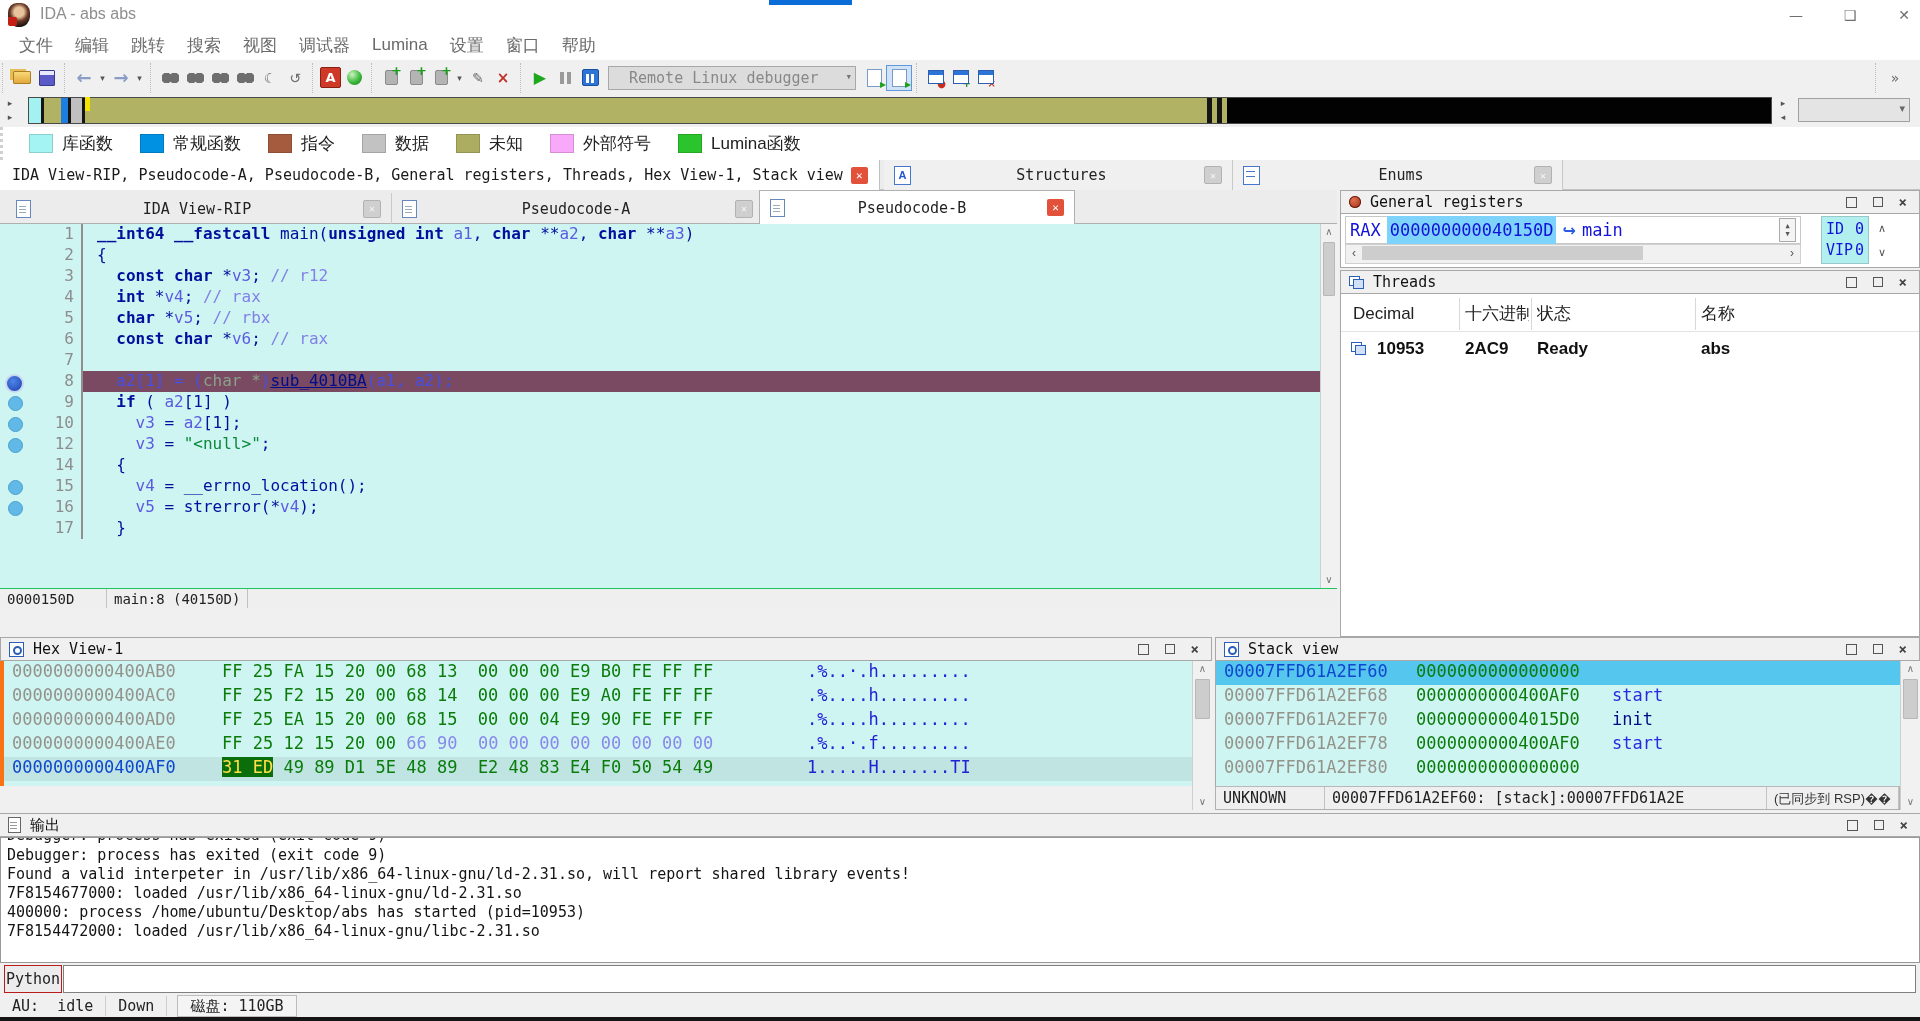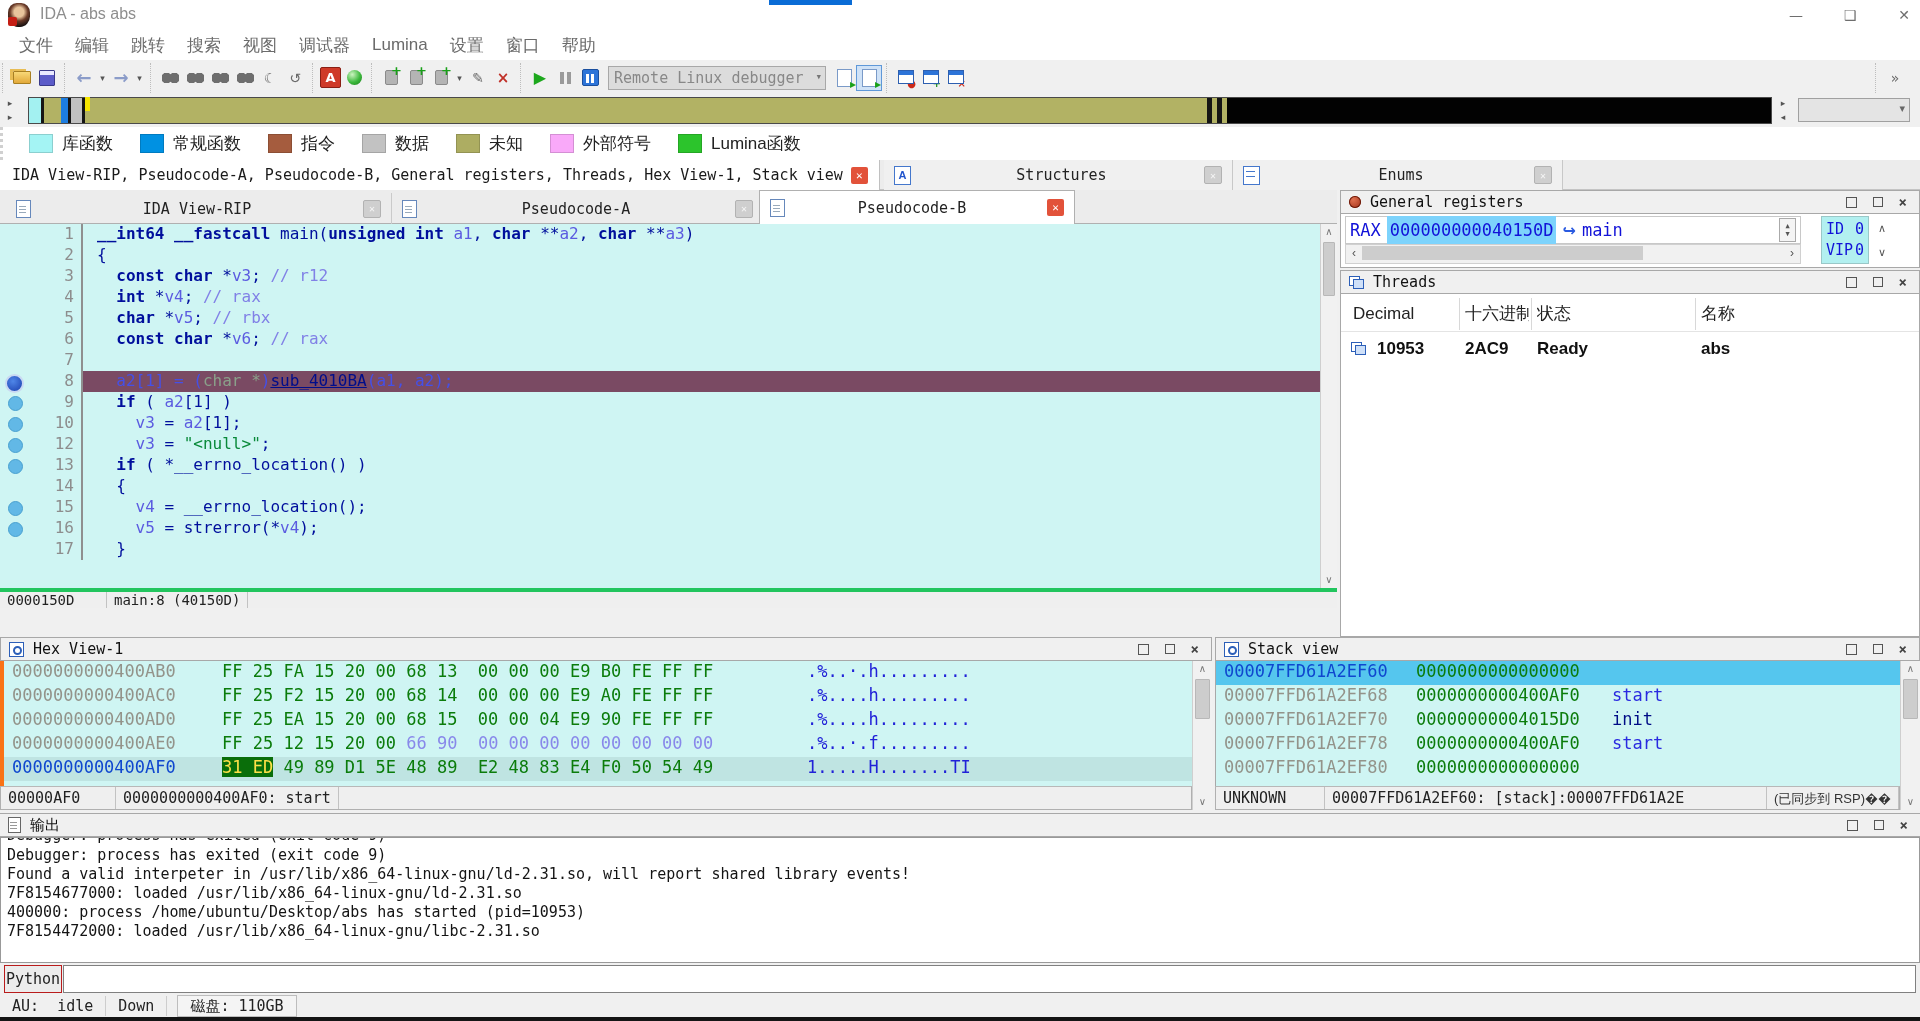--- a/index.html
+++ b/index.html
@@ -44,21 +44,21 @@
   .tbi-ball::before{content:"";width:15px;height:15px;border-radius:50%;
        background:radial-gradient(circle at 35% 30%,#ccf4c0,#3cb83c 55%,#177a17)}
   .tbi-bp::before{content:"";width:11px;height:13px;background:#b4b4b4;border:1px solid #8a8a8a;border-radius:2px}
   .tbi-bp::after{content:"+";position:absolute;right:1px;top:-3px;color:#18a018;font-weight:bold;font-size:13px}
   .tbi-redx{color:#c03028;font-weight:bold;font-size:15px}
   .tbi-play{color:#1da81d;font-size:16px}
   .tbi-pause::before{content:"";width:4px;height:12px;background:#9a9a9a;box-shadow:7px 0 0 #9a9a9a;transform:translateX(-3px)}
   .tbi-stopblue::before{content:"";width:15px;height:15px;background:#2d74d8;border:1px solid #1a4f9e;border-radius:2px}
   .tbi-stopblue::after{content:"";position:absolute;width:3px;height:9px;background:#fff;box-shadow:5px 0 0 #fff;left:8px;top:8px}
   .tb-combo{width:206px;height:22px;background:#dcdcdc;border:1px solid #a8a8a8;color:#888;
-       font:15px "DejaVu Sans Mono",monospace;display:flex;align-items:center;padding:0 5px;margin:0 5px;position:relative;white-space:nowrap;overflow:hidden}
+       font:15px "DejaVu Sans Mono",monospace;display:flex;align-items:center;padding:0 20px;margin:0 5px;position:relative;white-space:nowrap;overflow:hidden}
   .tb-combo::after{content:"▾";position:absolute;right:3px;top:3px;color:#777;font-size:11px}
   .tbi-docarrow::before{content:"";width:13px;height:16px;background:#fff;border:1px solid #7a9ac8}
   .tbi-docarrow::after{content:"▸";color:#18a018;position:absolute;right:0;bottom:-1px;font-size:12px}
   .tbi-active{background:#cfe2f7;outline:1px solid #5f98d8}
   .tbi-win{font-size:10px;font-weight:bold;align-items:flex-end;justify-content:flex-end;padding:0 2px 1px 0;box-sizing:border-box}
   .tbi-win::before{content:"";position:absolute;left:4px;top:4px;width:14px;height:12px;
        background:linear-gradient(#2d74d8 0 4px,#fff 4px);border:1px solid #2d5fb0}
 
   
   .navrow{position:absolute;left:0;top:95px;width:1920px;height:32px}
@@ -113,21 +113,21 @@
   .c-kw{color:#000f9c;font-weight:bold}
   .c-p{color:#000f9c}
   .c-fn{color:#000f9c}
   .c-var{color:#5b5be0}
   .c-cmt{color:#8181e6}
   .c-str{color:#0a8a3a}
   .c-hp{color:#4550e8}
   .c-hvar{color:#4550e8}
   .c-hdim{color:#8aa08a}
   .c-hfn{color:#000d8a;text-decoration:underline}
-  .codestatus{position:absolute;left:0;top:588px;width:1337px;height:20px;background:#efefef;border-top:4px solid #22c55e;
+  .codestatus{position:absolute;left:0;top:588px;width:1337px;height:20px;background:#efefef;border-top:1px solid #22c55e;
       display:flex;font:14px "DejaVu Sans Mono",monospace;color:#222;box-sizing:border-box}
   .scell{border-right:1px solid #c2c2c2;padding:0 7px;display:flex;align-items:center;white-space:pre}
 
   
   .vscroll{position:absolute;background:#f1f1f1;border-left:1px solid #cfcfcf;box-sizing:border-box}
   .vs-a{position:absolute;left:0;width:100%;text-align:center;color:#777;font-size:10px;height:16px;line-height:16px}
   .vs-thumb{position:absolute;left:2px;right:2px;background:#cdcdcd;border:1px solid #b8b8b8;border-radius:1px}
 
   
   .panel{position:absolute;box-sizing:border-box}
@@ -391,21 +391,20 @@
       <div class="cline"><span class="bpc"></span><span class="lnum">2</span><span class="ltxt"><span class="c-p">{</span></span></div>
       <div class="cline"><span class="bpc"></span><span class="lnum">3</span><span class="ltxt"><span class="c-p">  </span><span class="c-kw">const char </span><span class="c-p">*</span><span class="c-var">v3</span><span class="c-p">; </span><span class="c-cmt">// r12</span></span></div>
       <div class="cline"><span class="bpc"></span><span class="lnum">4</span><span class="ltxt"><span class="c-p">  </span><span class="c-kw">int </span><span class="c-p">*</span><span class="c-var">v4</span><span class="c-p">; </span><span class="c-cmt">// rax</span></span></div>
       <div class="cline"><span class="bpc"></span><span class="lnum">5</span><span class="ltxt"><span class="c-p">  </span><span class="c-kw">char </span><span class="c-p">*</span><span class="c-var">v5</span><span class="c-p">; </span><span class="c-cmt">// rbx</span></span></div>
       <div class="cline"><span class="bpc"></span><span class="lnum">6</span><span class="ltxt"><span class="c-p">  </span><span class="c-kw">const char </span><span class="c-p">*</span><span class="c-var">v6</span><span class="c-p">; </span><span class="c-cmt">// rax</span></span></div>
       <div class="cline"><span class="bpc"></span><span class="lnum">7</span><span class="ltxt"></span></div>
       <div class="cline"><span class="bpc"><i class="bp-cur"></i></span><span class="lnum">8</span><span class="ltxt hl"><span class="c-hp">  </span><span class="c-hvar">a2</span><span class="c-hp">[1] = (</span><span class="c-hdim">char *</span><span class="c-hp">)</span><span class="c-hfn">sub_4010BA</span><span class="c-hp">(</span><span class="c-hvar">a1</span><span class="c-hp">, </span><span class="c-hvar">a2</span><span class="c-hp">);</span></span></div>
       <div class="cline"><span class="bpc"><i class="bp-dot"></i></span><span class="lnum">9</span><span class="ltxt"><span class="c-p">  </span><span class="c-kw">if </span><span class="c-p">( </span><span class="c-var">a2</span><span class="c-p">[1] )</span></span></div>
       <div class="cline"><span class="bpc"><i class="bp-dot"></i></span><span class="lnum">10</span><span class="ltxt"><span class="c-p">    </span><span class="c-var">v3</span><span class="c-p"> = </span><span class="c-var">a2</span><span class="c-p">[1];</span></span></div>
       <div class="cline"><span class="bpc"><i class="bp-dot"></i></span><span class="lnum">12</span><span class="ltxt"><span class="c-p">    </span><span class="c-var">v3</span><span class="c-p"> = </span><span class="c-str">"&lt;null&gt;"</span><span class="c-p">;</span></span></div>
-      <div class="cline"><span class="bpc"><i class="bp-dot"></i></span><span class="lnum">13</span><span class="ltxt"><span class="c-p">  </span><span class="c-kw">if </span><span class="c-p">( *</span><span class="c-fn">__errno_location</span><span class="c-p">() )</span></span></div>
       <div class="cline"><span class="bpc"></span><span class="lnum">14</span><span class="ltxt"><span class="c-p">  {</span></span></div>
       <div class="cline"><span class="bpc"><i class="bp-dot"></i></span><span class="lnum">15</span><span class="ltxt"><span class="c-p">    </span><span class="c-var">v4</span><span class="c-p"> = </span><span class="c-fn">__errno_location</span><span class="c-p">();</span></span></div>
       <div class="cline"><span class="bpc"><i class="bp-dot"></i></span><span class="lnum">16</span><span class="ltxt"><span class="c-p">    </span><span class="c-var">v5</span><span class="c-p"> = </span><span class="c-fn">strerror</span><span class="c-p">(*</span><span class="c-var">v4</span><span class="c-p">);</span></span></div>
       <div class="cline"><span class="bpc"></span><span class="lnum">17</span><span class="ltxt"><span class="c-p">  }</span></span></div>
     </div>
   <div class="vscroll" style="left:1320px;top:224px;width:17px;height:364px">
     <span class="vs-a" style="top:0">∧</span>
     <span class="vs-thumb" style="top:18px;height:52px"></span>
     <span class="vs-a" style="bottom:0">∨</span>
   </div>
@@ -493,24 +492,20 @@
         <div class="hexrow"><span class="haddr">0000000000400AC0</span><span class="hbytes"><span class="hx-g">FF 25 F2 15 20 00 68 14  00 00 00 E9 A0 FE FF FF</span></span><span class="hascii">.%....h.........</span></div>
         <div class="hexrow"><span class="haddr">0000000000400AD0</span><span class="hbytes"><span class="hx-g">FF 25 EA 15 20 00 68 15  00 00 04 E9 90 FE FF FF</span></span><span class="hascii">.%....h.........</span></div>
         <div class="hexrow"><span class="haddr">0000000000400AE0</span><span class="hbytes"><span class="hx-g">FF 25 12 15 20 00 </span><span class="hx-v">66 90</span><span class="hx-v">  00 00 00 00 00 00 00 00</span></span><span class="hascii">.%..·.f.........</span></div>
         <div class="hexrow hl"><span class="haddr hla">0000000000400AF0</span><span class="hbytes"><span class="hx-sel">31 ED</span><span class="hx-g"> 49 89 D1 5E 48 89  E2 48 83 E4 F0 50 54 49</span></span><span class="hascii">1.....H.......TI</span></div>
       </div>
     <div class="vscroll" style="right:0;top:24px;width:20px;bottom:0">
       <span class="vs-a" style="top:0">∧</span>
       <span class="vs-thumb" style="top:18px;height:38px"></span>
       <span class="vs-a" style="bottom:0">∨</span>
     </div>
-    <div class="panel-status" style="right:20px">
-      <span class="scell" style="width:100px">00000AF0</span>
-      <span class="scell">0000000000400AF0: start</span>
-    </div>
   </div>
 
   <div class="panel" id="stack-panel">
     <div class="panel-title">
       <span class="view-icon"></span>
       <span>Stack view</span>
       <span class="pbtns">
         <span class="pb-max"></span>
         <span class="pb-restore"></span>
         <span class="pb-close">×</span>

